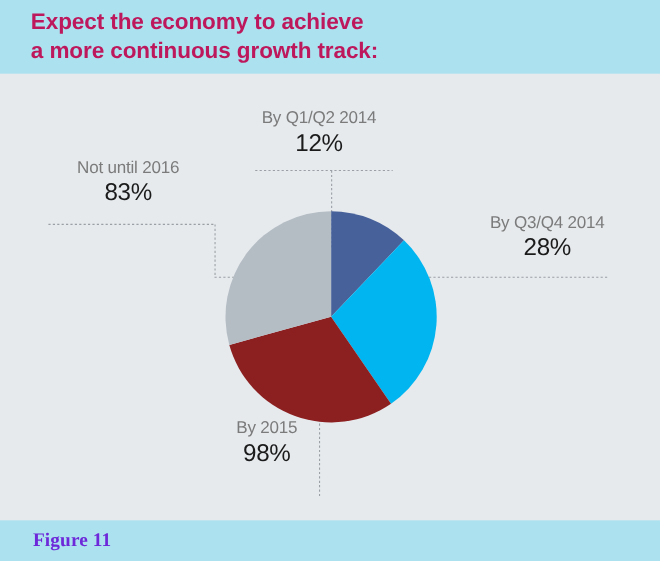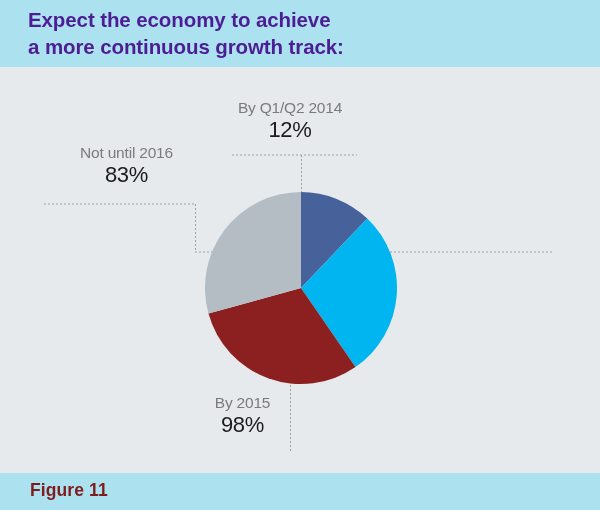--- a/index.html
+++ b/index.html
@@ -91,30 +91,30 @@
   .callout-value {
     color: #1b1b1b;
     font-size: 22px;
     font-weight: normal;
     line-height: 25px;
     letter-spacing: -0.3px;
   }
 
   #callout-q1q2 { left: 175px; top: 31px;  width: 230px; }
   #callout-q3q4 { left: 400px; top: 126px; width: 195px; text-align: center; }
-  #callout-2016 { left: 29px;  top: 76px;  width: 195px; }
-  #callout-2015 { left: 145px; top: 326px; width: 195px; }
+  #callout-2016 { left: 19px;  top: 76px;  width: 195px; }
+  #callout-2015 { left: 145px; top: 313px; width: 195px; }
 </style>
 </head>
 <body style="background: rgb(230, 234, 237);">
 
 <div id="figure-card" style="background: rgb(230, 234, 237);">
 
   <div id="header-band" style="background: rgb(172, 225, 239);">
-    <div id="header-title" style="color: #4c1d95;">Expect the economy to achieve
+    <div id="header-title" style="color: #be185d;">Expect the economy to achieve
 a more continuous growth track:</div>
   </div>
 
   <div id="plot-area">
 
     <svg id="pie-svg" width="600" height="406" viewBox="0 0 600 406">
 
       <g fill="none" stroke="#9aa0a6" stroke-width="1" stroke-dasharray="2,2">
 
         <path d="M 232 88 L 357 88"></path>
@@ -139,30 +139,34 @@
 
         <path fill="#b4bcc4" d="M 301 221 L 208.47 246.58 A 96 96 0 0 1 301.00 125.00 Z"></path>
       </g>
     </svg>
 
     <div class="callout" id="callout-q1q2">
       <div class="callout-name">By Q1/Q2 2014</div>
       <div class="callout-value">12%</div>
     </div>
 
+    <div class="callout" id="callout-q3q4">
+      <div class="callout-name">By Q3/Q4 2014</div>
+      <div class="callout-value">28%</div>
+    </div>
 
     <div class="callout" id="callout-2016">
       <div class="callout-name">Not until 2016</div>
       <div class="callout-value">83%</div>
     </div>
 
     <div class="callout" id="callout-2015">
       <div class="callout-name">By 2015</div>
       <div class="callout-value">98%</div>
     </div>
 
   </div>
 
   <div id="footer-band" style="background: rgb(172, 225, 239);">
-    <div id="figure-caption" style="color: #7f1d1d;">Figure 11</div>
+    <div id="figure-caption" style="color: #6d28d9; font-family: Liberation Serif, serif;">Figure 11</div>
   </div>
 
 </div>
 
 </body></html>

